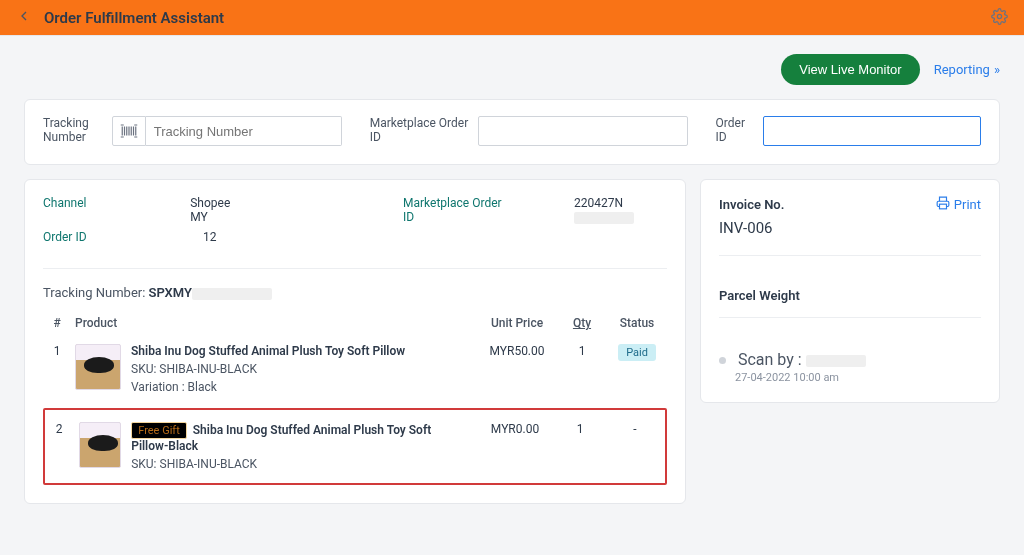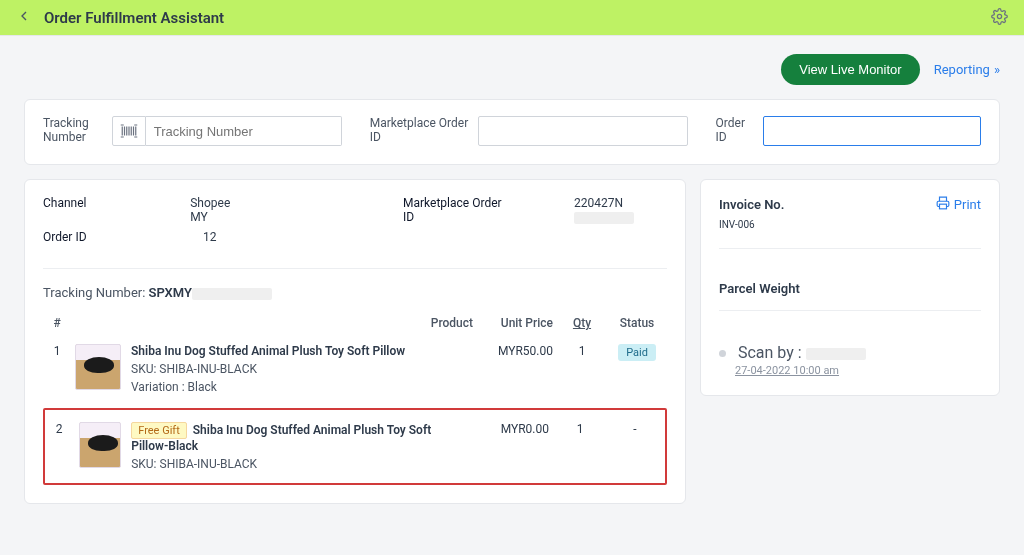--- a/index.html
+++ b/index.html
@@ -8,21 +8,21 @@
     font-family: -apple-system, BlinkMacSystemFont, "Segoe UI", Roboto, Arial, sans-serif;
     background: #f4f5f7;
     color: #2e3a4a;
     font-size: 13px;
     width: 1024px;
     height: 555px;
     overflow: hidden;
   }
   .topbar {
     height: 36px;
-    background: #bef264;
+    background: #f97316;
     border-bottom: 1px solid #e5e7eb;
     display: flex;
     align-items: center;
     padding: 0 16px;
     gap: 12px;
   }
   .title { font-weight: 600; font-size: 15px; color: #2e3a4a; }
   .spacer { flex: 1; }
   .gear { cursor: pointer; }
 
@@ -74,71 +74,71 @@
   }
   .text-input.focused {
     border: 1px solid #2a7dea;
   }
 
   .main-row { display: flex; gap: 14px; align-items: flex-start; }
   .main-left { flex: 1; }
   .main-right { width: 300px; display: flex; flex-direction: column; gap: 18px; }
 
   .meta-row { display: flex; gap: 60px; margin-bottom: 6px; font-size: 12px; color: #4b5563; }
-  .meta-label { width: 100px; color: #0f172a; }
+  .meta-label { width: 100px; color: #0f766e; }
   .meta-val { color: #2e3a4a; }
   .hr { border: none; border-top: 1px solid #eceef1; margin: 18px 0 16px 0; }
 
   .tracking-line { font-size: 13px; color: #4b5563; margin-bottom: 10px; }
   .tracking-line .val { font-weight: 600; color: #2e3a4a; }
 
   .tbl { width: 100%; border-collapse: collapse; font-size: 12px; }
-  .tbl th { text-align: right; color: #4b5563; font-weight: 500; padding: 6px 4px; }
-  .tbl th.right, .tbl td.right { text-align: right; }
+  .tbl th { text-align: left; color: #4b5563; font-weight: 500; padding: 6px 4px; }
+  .tbl th.right, .tbl td.right { text-align: center; }
   .tbl th.center, .tbl td.center { text-align: center; }
   .tbl td { padding: 8px 4px; vertical-align: top; }
   .prod-cell { display: flex; gap: 10px; align-items: flex-start; }
   .thumb {
     width: 46px; height: 46px; border: 1px solid #e1d9e6; border-radius: 2px;
     background: linear-gradient(180deg,#f5eef7 0%, #f5eef7 35%, #cba56e 35%, #cba56e 100%);
     position: relative; overflow: hidden;
   }
   .thumb::before {
     content:""; position:absolute; left:8px; top:12px; width:30px; height:16px;
     background:#1b1b1b; border-radius: 50% 50% 45% 45%;
   }
   .prod-text .name { font-weight: 600; color: #2e3a4a; font-size: 12px; }
   .prod-text .sub { color: #4b5563; font-size: 12px; margin-top: 4px; }
   .badge-gift {
-    display: inline-block; background: #fef9c3; color: #b46a18;
+    display: inline-block; background: #000000; color: #b46a18;
     border: 1px solid #f5d79d; font-size: 11px; padding: 1px 6px;
     border-radius: 2px; margin-right: 6px; vertical-align: middle;
   }
   .badge-paid {
     display: inline-block; background: #cbeef5; color: #1e6b8a;
     font-size: 11px; padding: 2px 8px; border-radius: 3px;
   }
   .highlight-box {
     border: 2px solid #d13a3a; border-radius: 2px; margin-top: 6px;
   }
   .highlight-box table { width: 100%; }
   .highlight-box td { padding: 12px 6px; }
 
   .right-head { display: flex; align-items: center; justify-content: space-between; margin-bottom: 6px; }
   .right-title { font-weight: 600; font-size: 13px; color: #2e3a4a; }
-  .right-val { font-size: 10px; color: #2e3a4a; margin-bottom: 10px; }
+  .right-val { font-size: 15px; color: #2e3a4a; margin-bottom: 10px; }
   .right-section { border-bottom: 1px solid #eceef1; padding-bottom: 8px; margin-bottom: 14px; }
   .right-section:last-child { border-bottom: none; margin-bottom: 0; padding-bottom: 0; }
 
   .scan-dot {
     display:inline-block; width:7px;height:7px;border-radius:50%;
     background:#d0d4da; margin-right:8px; vertical-align: middle;
   }
   .scan-line { font-size:16px; color:#4b5563; margin-bottom:2px; }
-  .scan-time { font-size:11px; color:#8b93a0; margin-left:16px;text-decoration:underline; }
+  .scan-time { font-size:11px; color:#8b93a0; margin-left:16px; }
   .redact {
     display:inline-block; width:60px; height:12px; background:#efefef;
     border-radius:2px; vertical-align:middle;
   }
 </style>
 </head>
 <body>
 
 <div class="topbar">
   <span style="cursor:pointer;">

